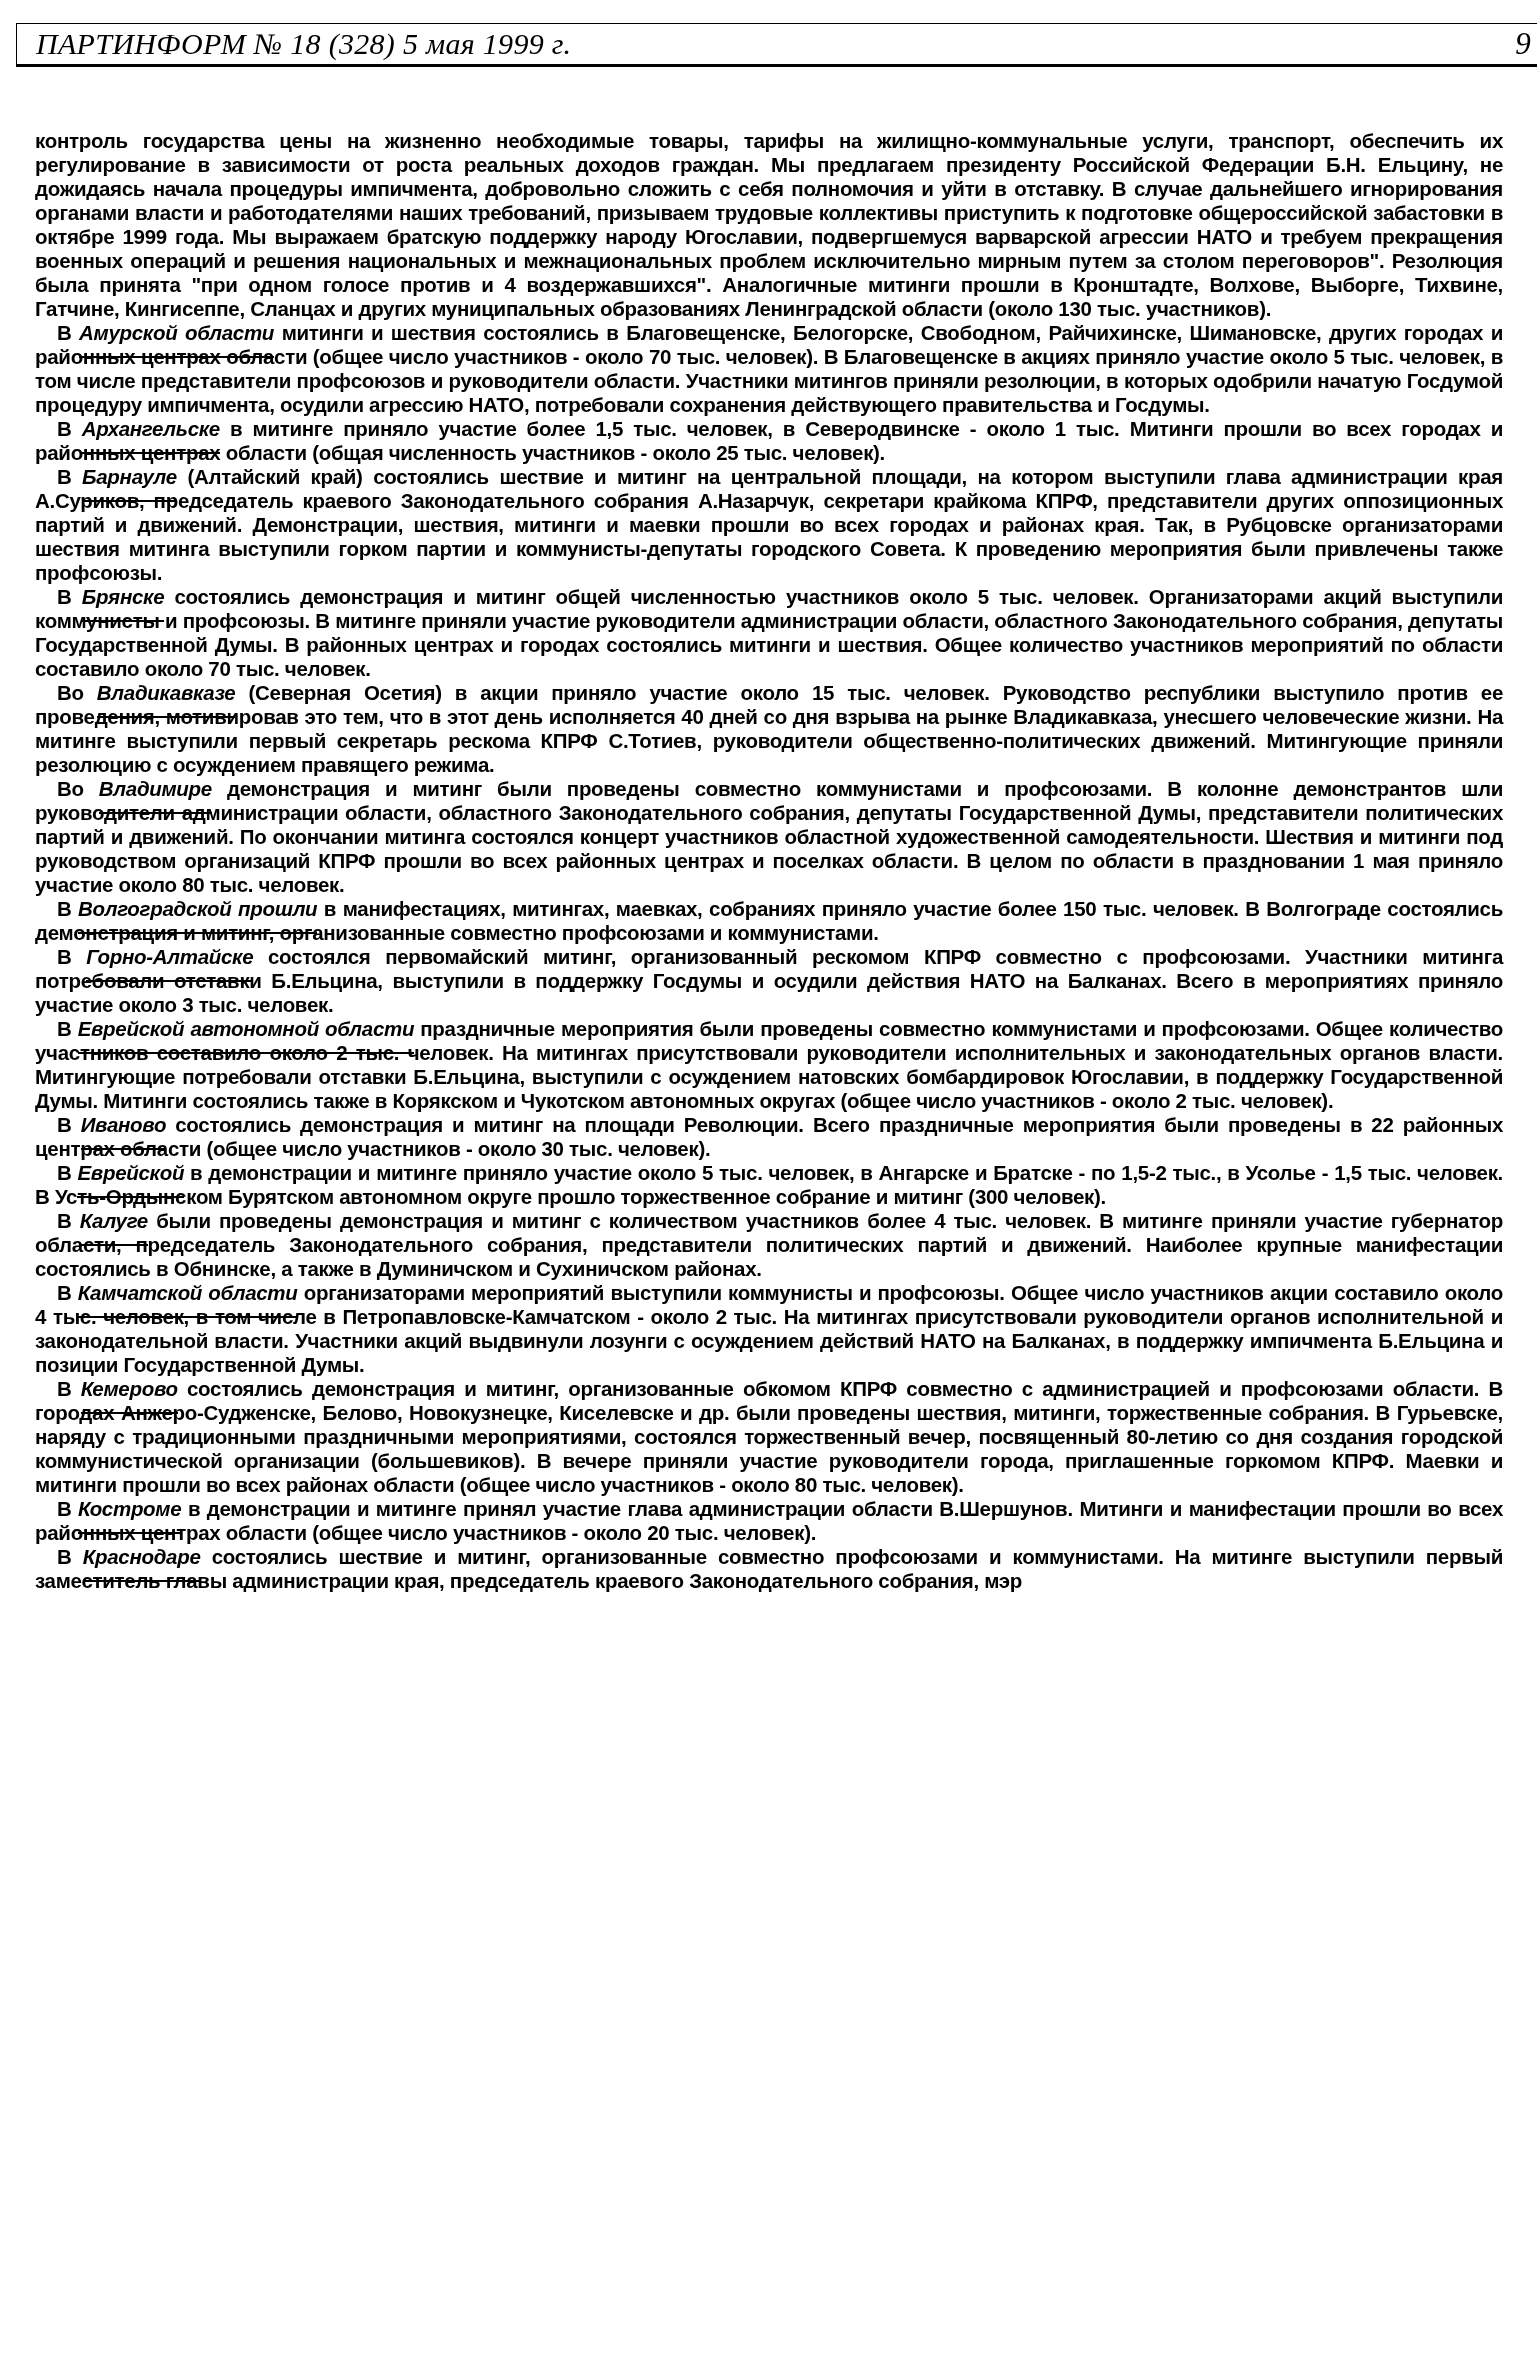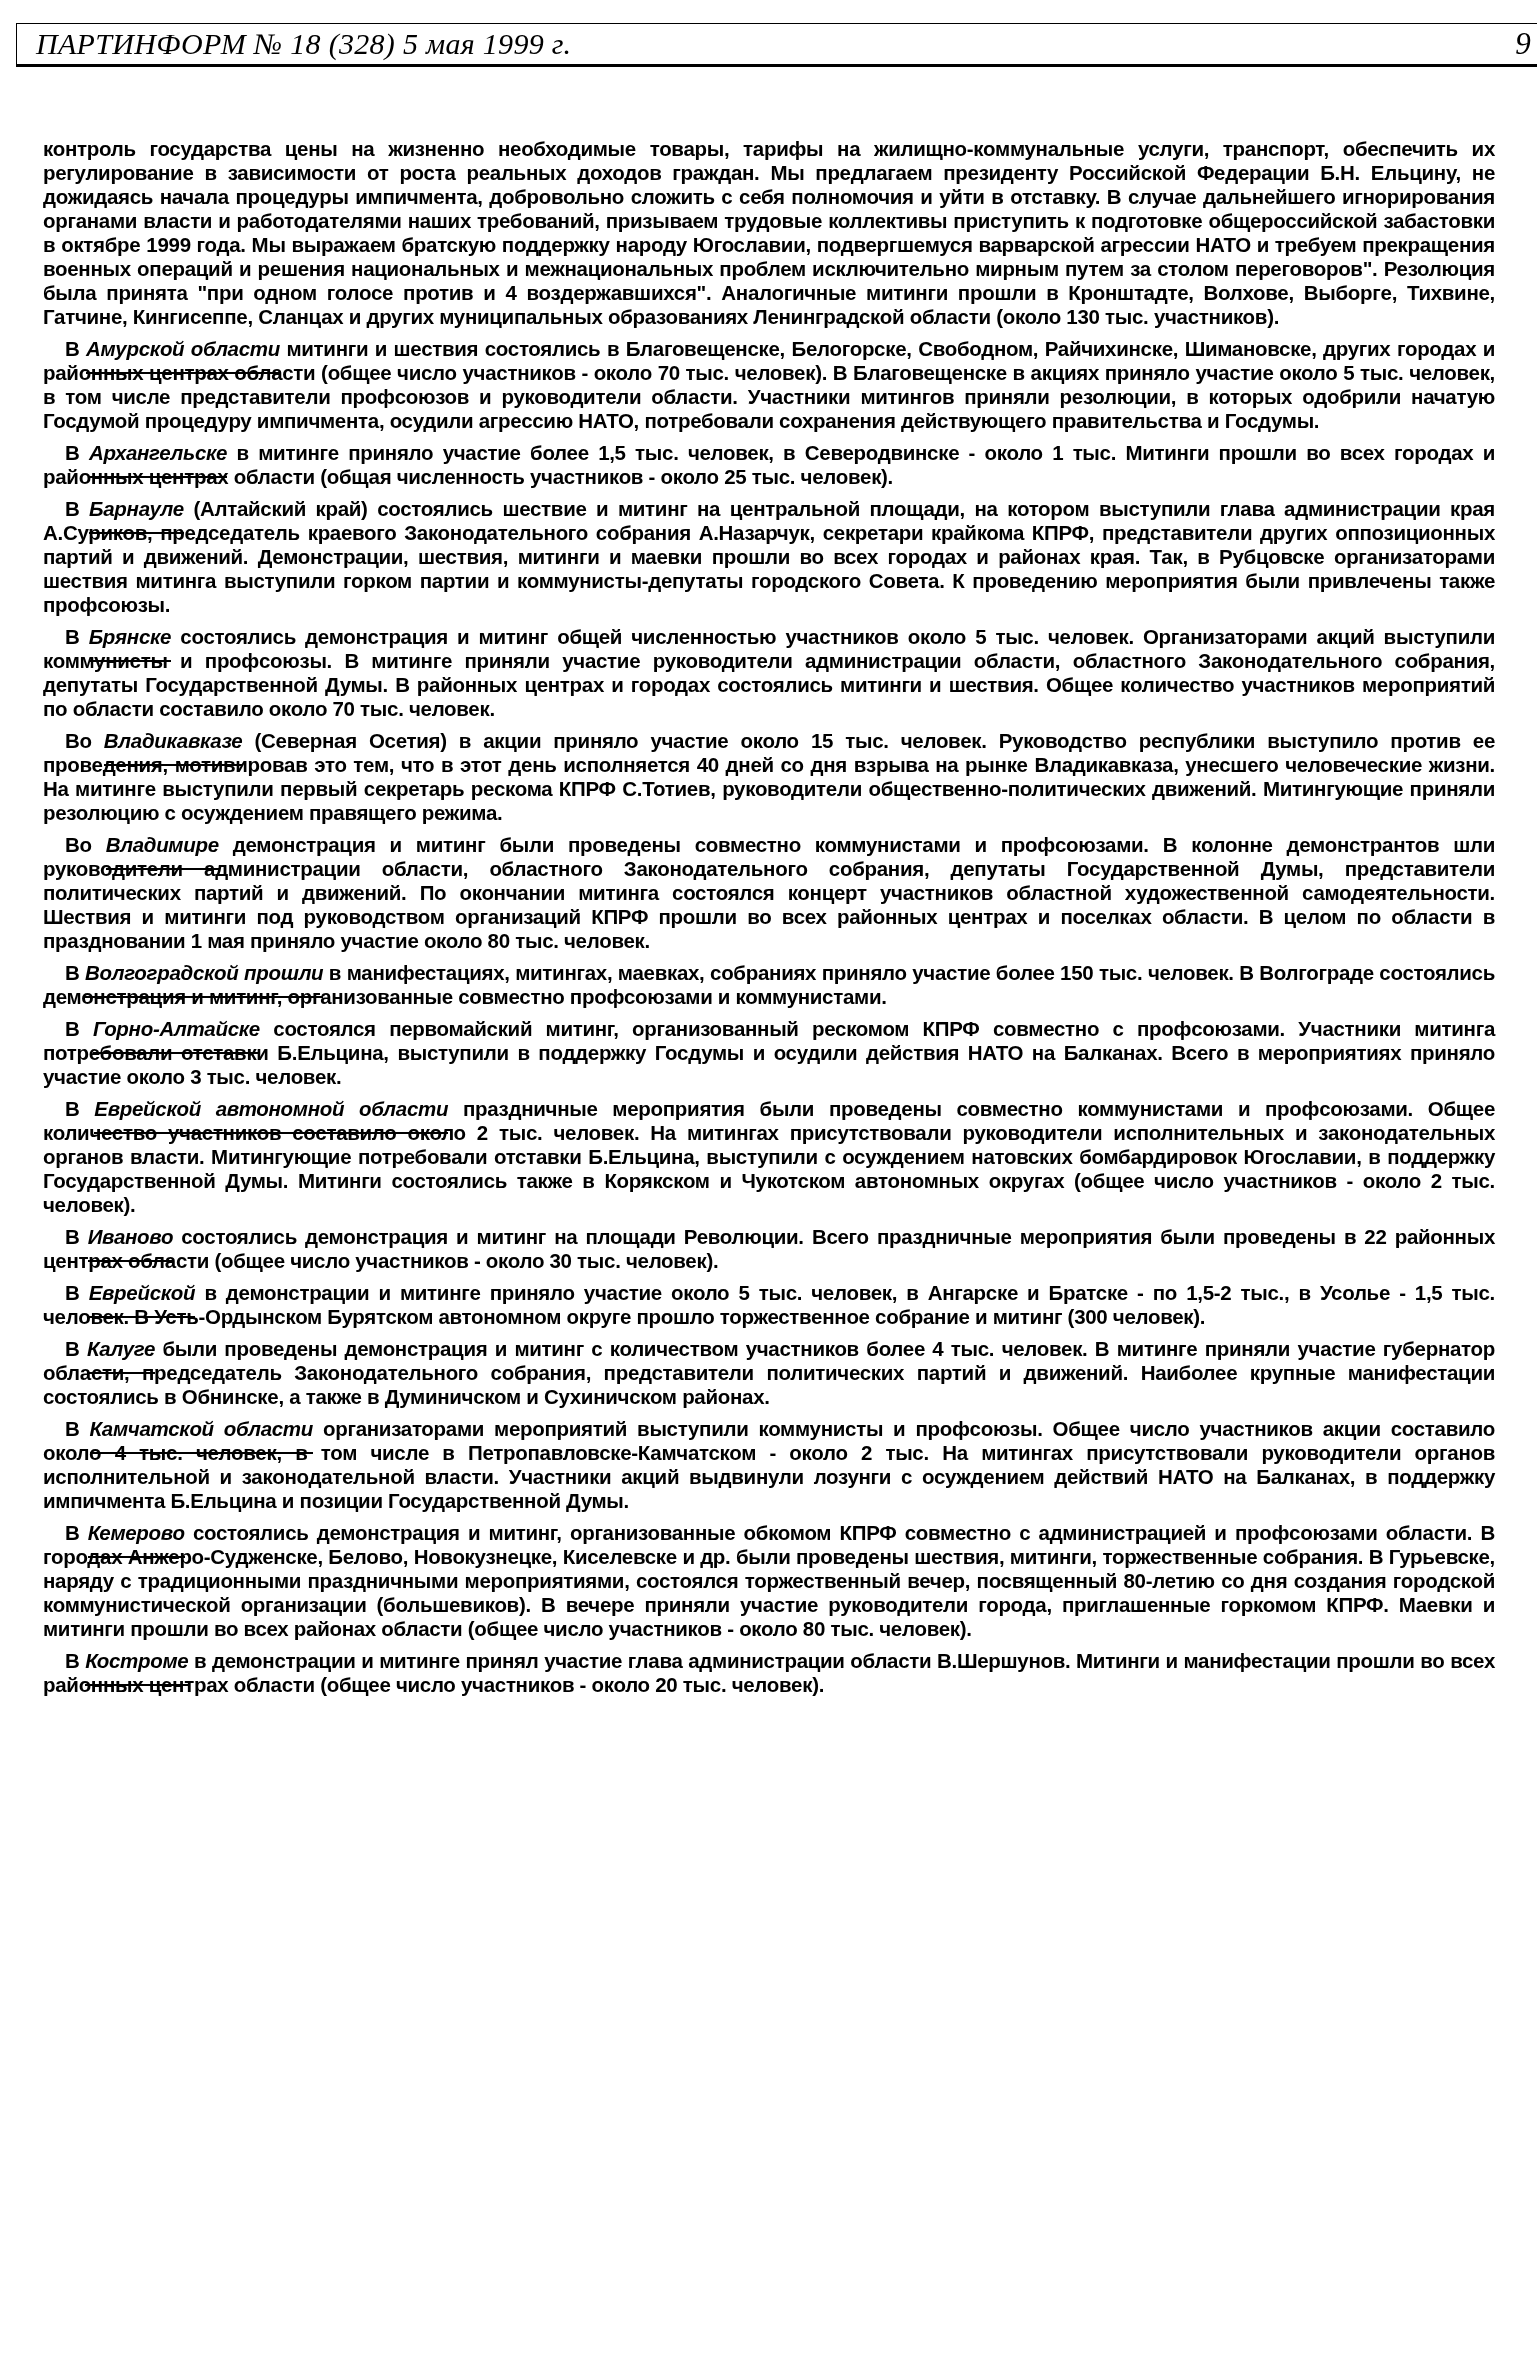--- a/index.html
+++ b/index.html
@@ -40,21 +40,21 @@
     left: 35px;
     top: 129px;
     width: 1468px;
     text-align: justify;
     font-weight: bold;
     font-size: 20.5px;
     line-height: 24px;
     letter-spacing: -0.3px;
   }
   .article p {
-    margin: 8px;
+    margin: 0;
     padding: 0;
     text-indent: 22px;
   }
   .article p.no-indent { text-indent: 0; }
   .loc {
     font-style: italic;
     border-bottom: 2.6px solid #000;
     padding-bottom: 12px;
   }
 </style>
@@ -76,15 +76,16 @@
       <p><span>Во </span><span class="loc">Владимире</span><span> демонстрация и митинг были проведены совместно коммунистами и профсоюзами. В колонне демонстрантов шли руководители администрации области, областного Законодательного собрания, депутаты Государственной Думы, представители политических партий и движений. По окончании митинга состоялся концерт участников областной художественной самодеятельности. Шествия и митинги под руководством организаций КПРФ прошли во всех районных центрах и поселках области. В целом по области в праздновании 1 мая приняло участие около 80 тыс. человек.</span></p>
       <p><span>В </span><span class="loc">Волгоградской прошли</span><span> в манифестациях, митингах, маевках, собраниях приняло участие более 150 тыс. человек. В Волгограде состоялись демонстрация и митинг, организованные совместно профсоюзами и коммунистами.</span></p>
       <p><span>В </span><span class="loc">Горно-Алтайске</span><span> состоялся первомайский митинг, организованный рескомом КПРФ совместно с профсоюзами. Участники митинга потребовали отставки Б.Ельцина, выступили в поддержку Госдумы и осудили действия НАТО на Балканах. Всего в мероприятиях приняло участие около 3 тыс. человек.</span></p>
       <p><span>В </span><span class="loc">Еврейской автономной области</span><span> праздничные мероприятия были проведены совместно коммунистами и профсоюзами. Общее количество участников составило около 2 тыс. человек. На митингах присутствовали руководители исполнительных и законодательных органов власти. Митингующие потребовали отставки Б.Ельцина, выступили с осуждением натовских бомбардировок Югославии, в поддержку Государственной Думы. Митинги состоялись также в Корякском и Чукотском автономных округах (общее число участников - около 2 тыс. человек).</span></p>
       <p><span>В </span><span class="loc">Иваново</span><span> состоялись демонстрация и митинг на площади Революции. Всего праздничные мероприятия были проведены в 22 районных центрах области (общее число участников - около 30 тыс. человек).</span></p>
       <p><span>В </span><span class="loc">Еврейской</span><span> в демонстрации и митинге приняло участие около 5 тыс. человек, в Ангарске и Братске - по 1,5-2 тыс., в Усолье - 1,5 тыс. человек. В Усть-Ордынском Бурятском автономном округе прошло торжественное собрание и митинг (300 человек).</span></p>
       <p><span>В </span><span class="loc">Калуге</span><span> были проведены демонстрация и митинг с количеством участников более 4 тыс. человек. В митинге приняли участие губернатор области, председатель Законодательного собрания, представители политических партий и движений. Наиболее крупные манифестации состоялись в Обнинске, а также в Думиничском и Сухиничском районах.</span></p>
       <p><span>В </span><span class="loc">Камчатской области</span><span> организаторами мероприятий выступили коммунисты и профсоюзы. Общее число участников акции составило около 4 тыс. человек, в том числе в Петропавловске-Камчатском - около 2 тыс. На митингах присутствовали руководители органов исполнительной и законодательной власти. Участники акций выдвинули лозунги с осуждением действий НАТО на Балканах, в поддержку импичмента Б.Ельцина и позиции Государственной Думы.</span></p>
       <p><span>В </span><span class="loc">Кемерово</span><span> состоялись демонстрация и митинг, организованные обкомом КПРФ совместно с администрацией и профсоюзами области. В городах Анжеро-Судженске, Белово, Новокузнецке, Киселевске и др. были проведены шествия, митинги, торжественные собрания. В Гурьевске, наряду с традиционными праздничными мероприятиями, состоялся торжественный вечер, посвященный 80-летию со дня создания городской коммунистической организации (большевиков). В вечере приняли участие руководители города, приглашенные горкомом КПРФ. Маевки и митинги прошли во всех районах области (общее число участников - около 80 тыс. человек).</span></p>
       <p><span>В </span><span class="loc">Костроме</span><span> в демонстрации и митинге принял участие глава администрации области В.Шершунов. Митинги и манифестации прошли во всех районных центрах области (общее число участников - около 20 тыс. человек).</span></p>
+      <p><span>В </span><span class="loc">Краснодаре</span><span> состоялись шествие и митинг, организованные совместно профсоюзами и коммунистами. На митинге выступили первый заместитель главы администрации края, председатель краевого Законодательного собрания, мэр</span></p>
     </div>
 </div>
 
 
 </body></html>

